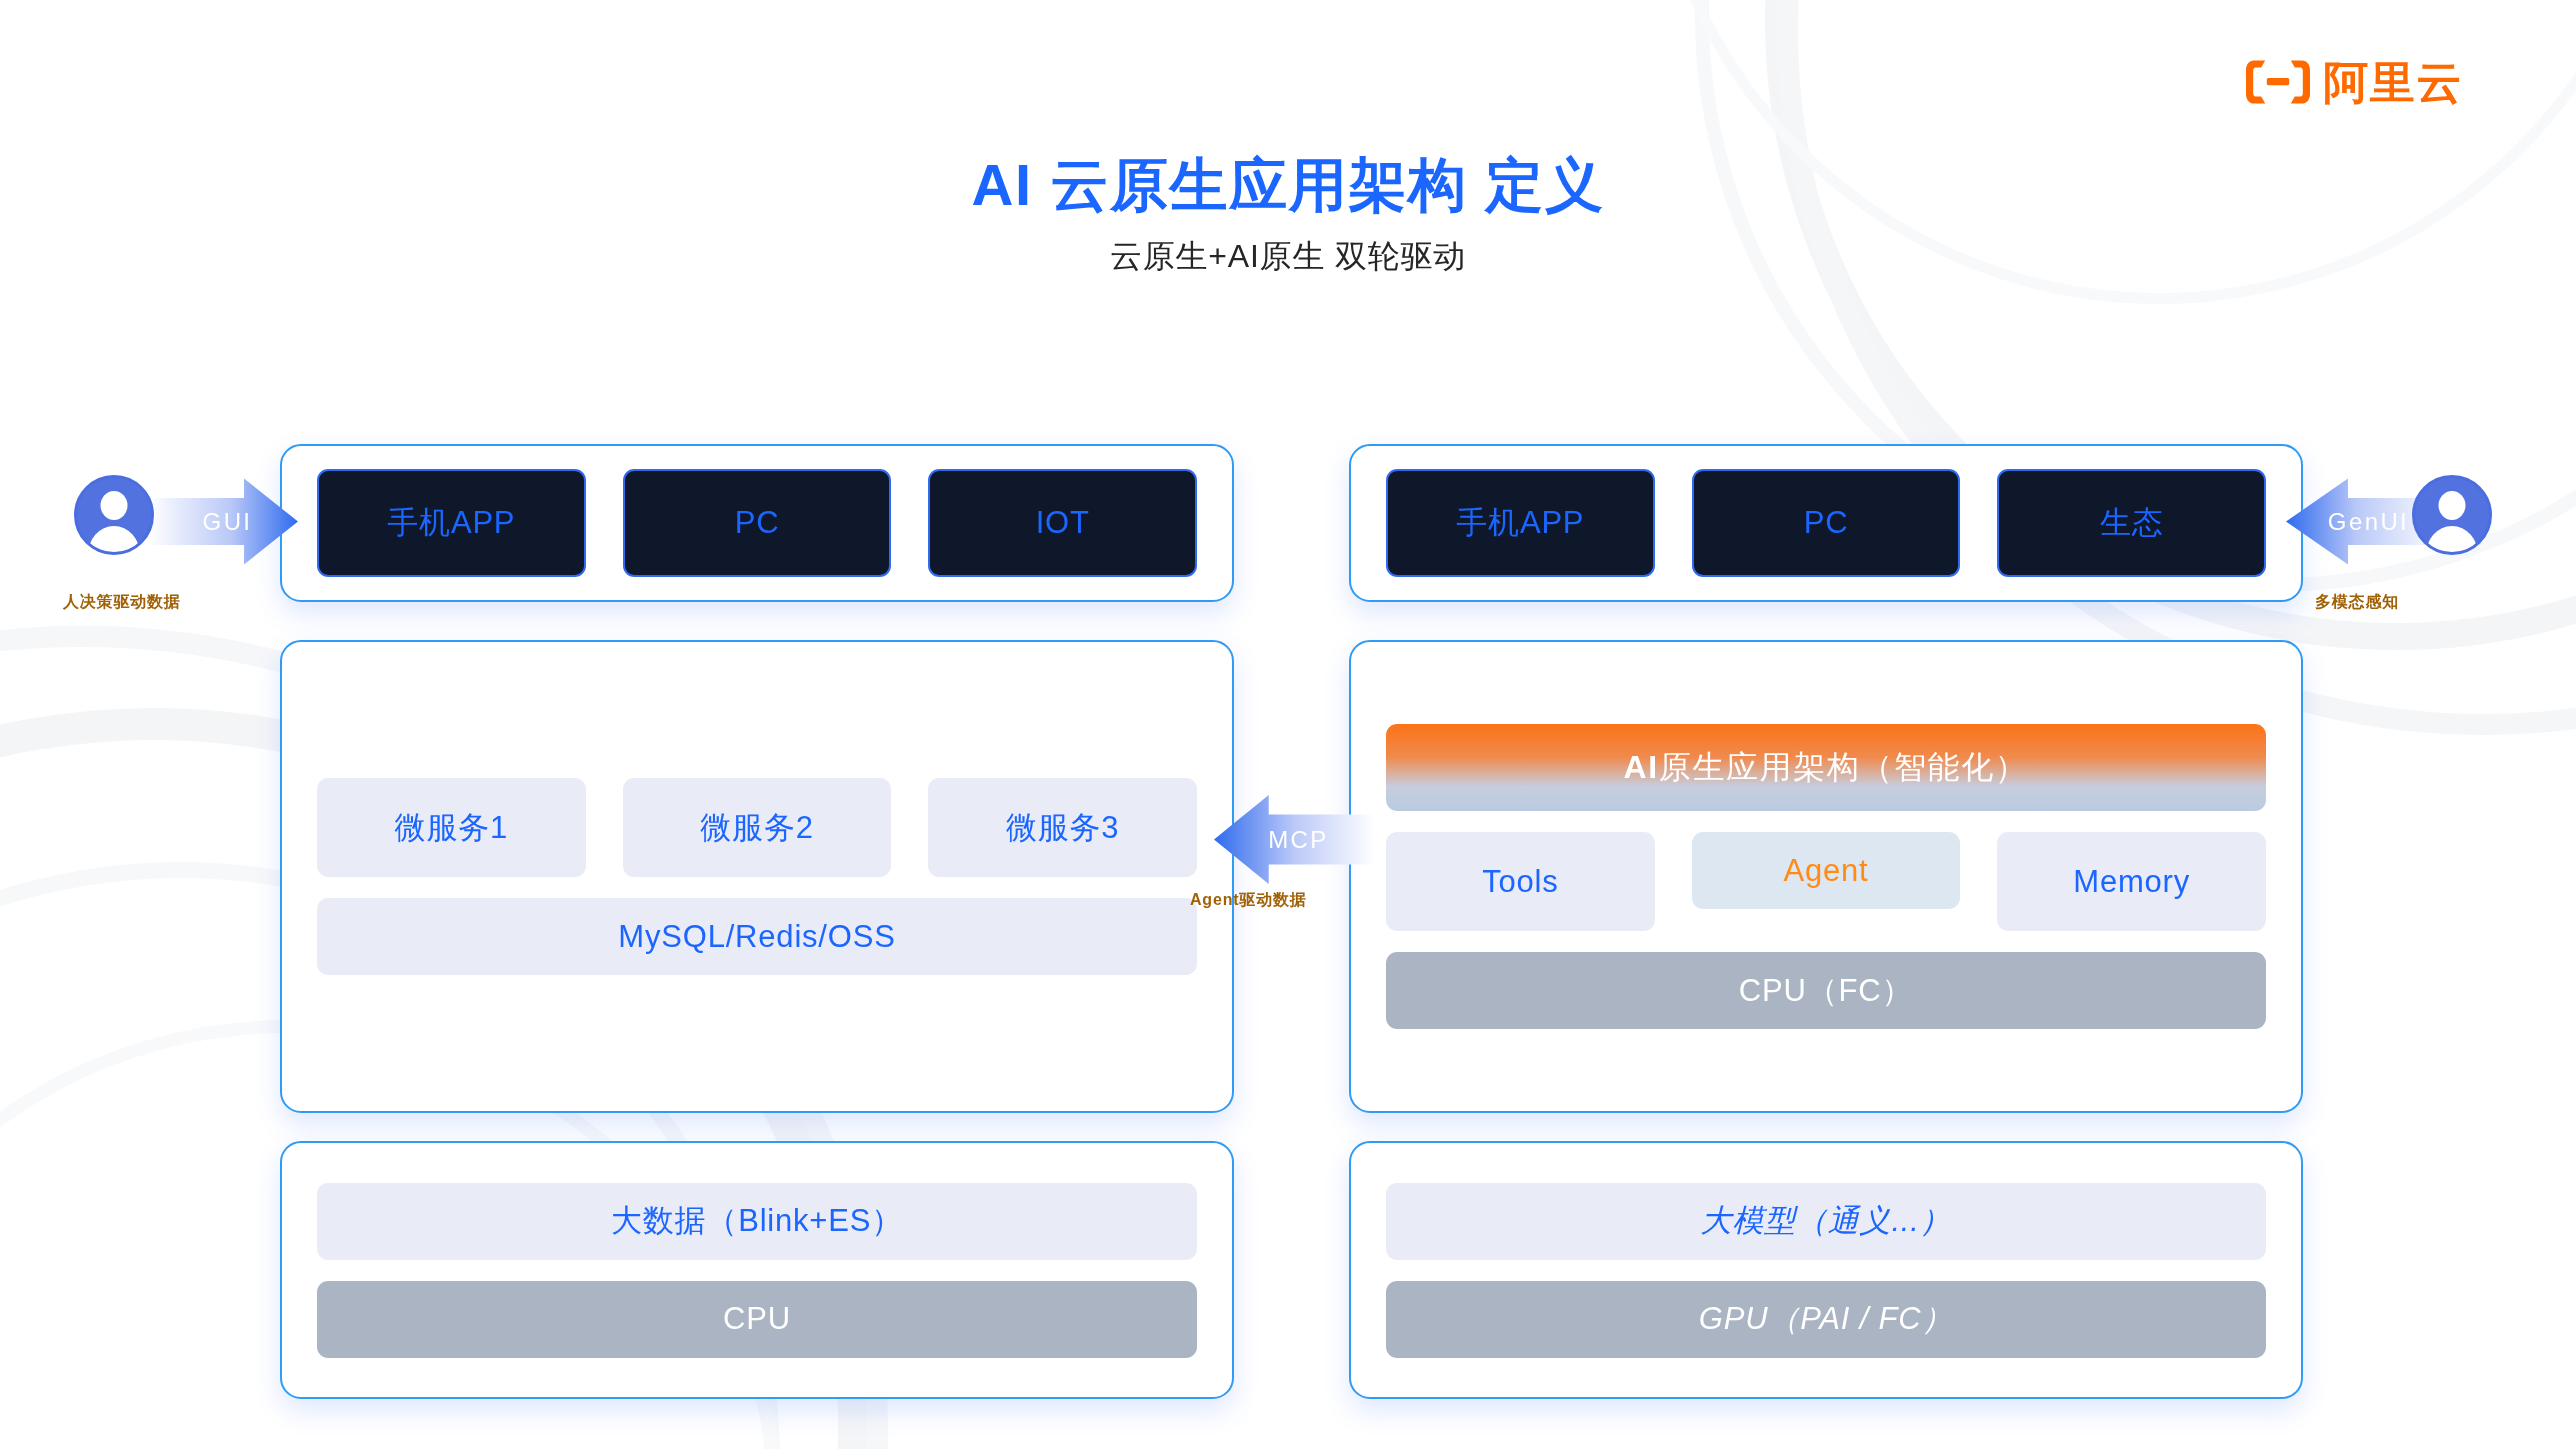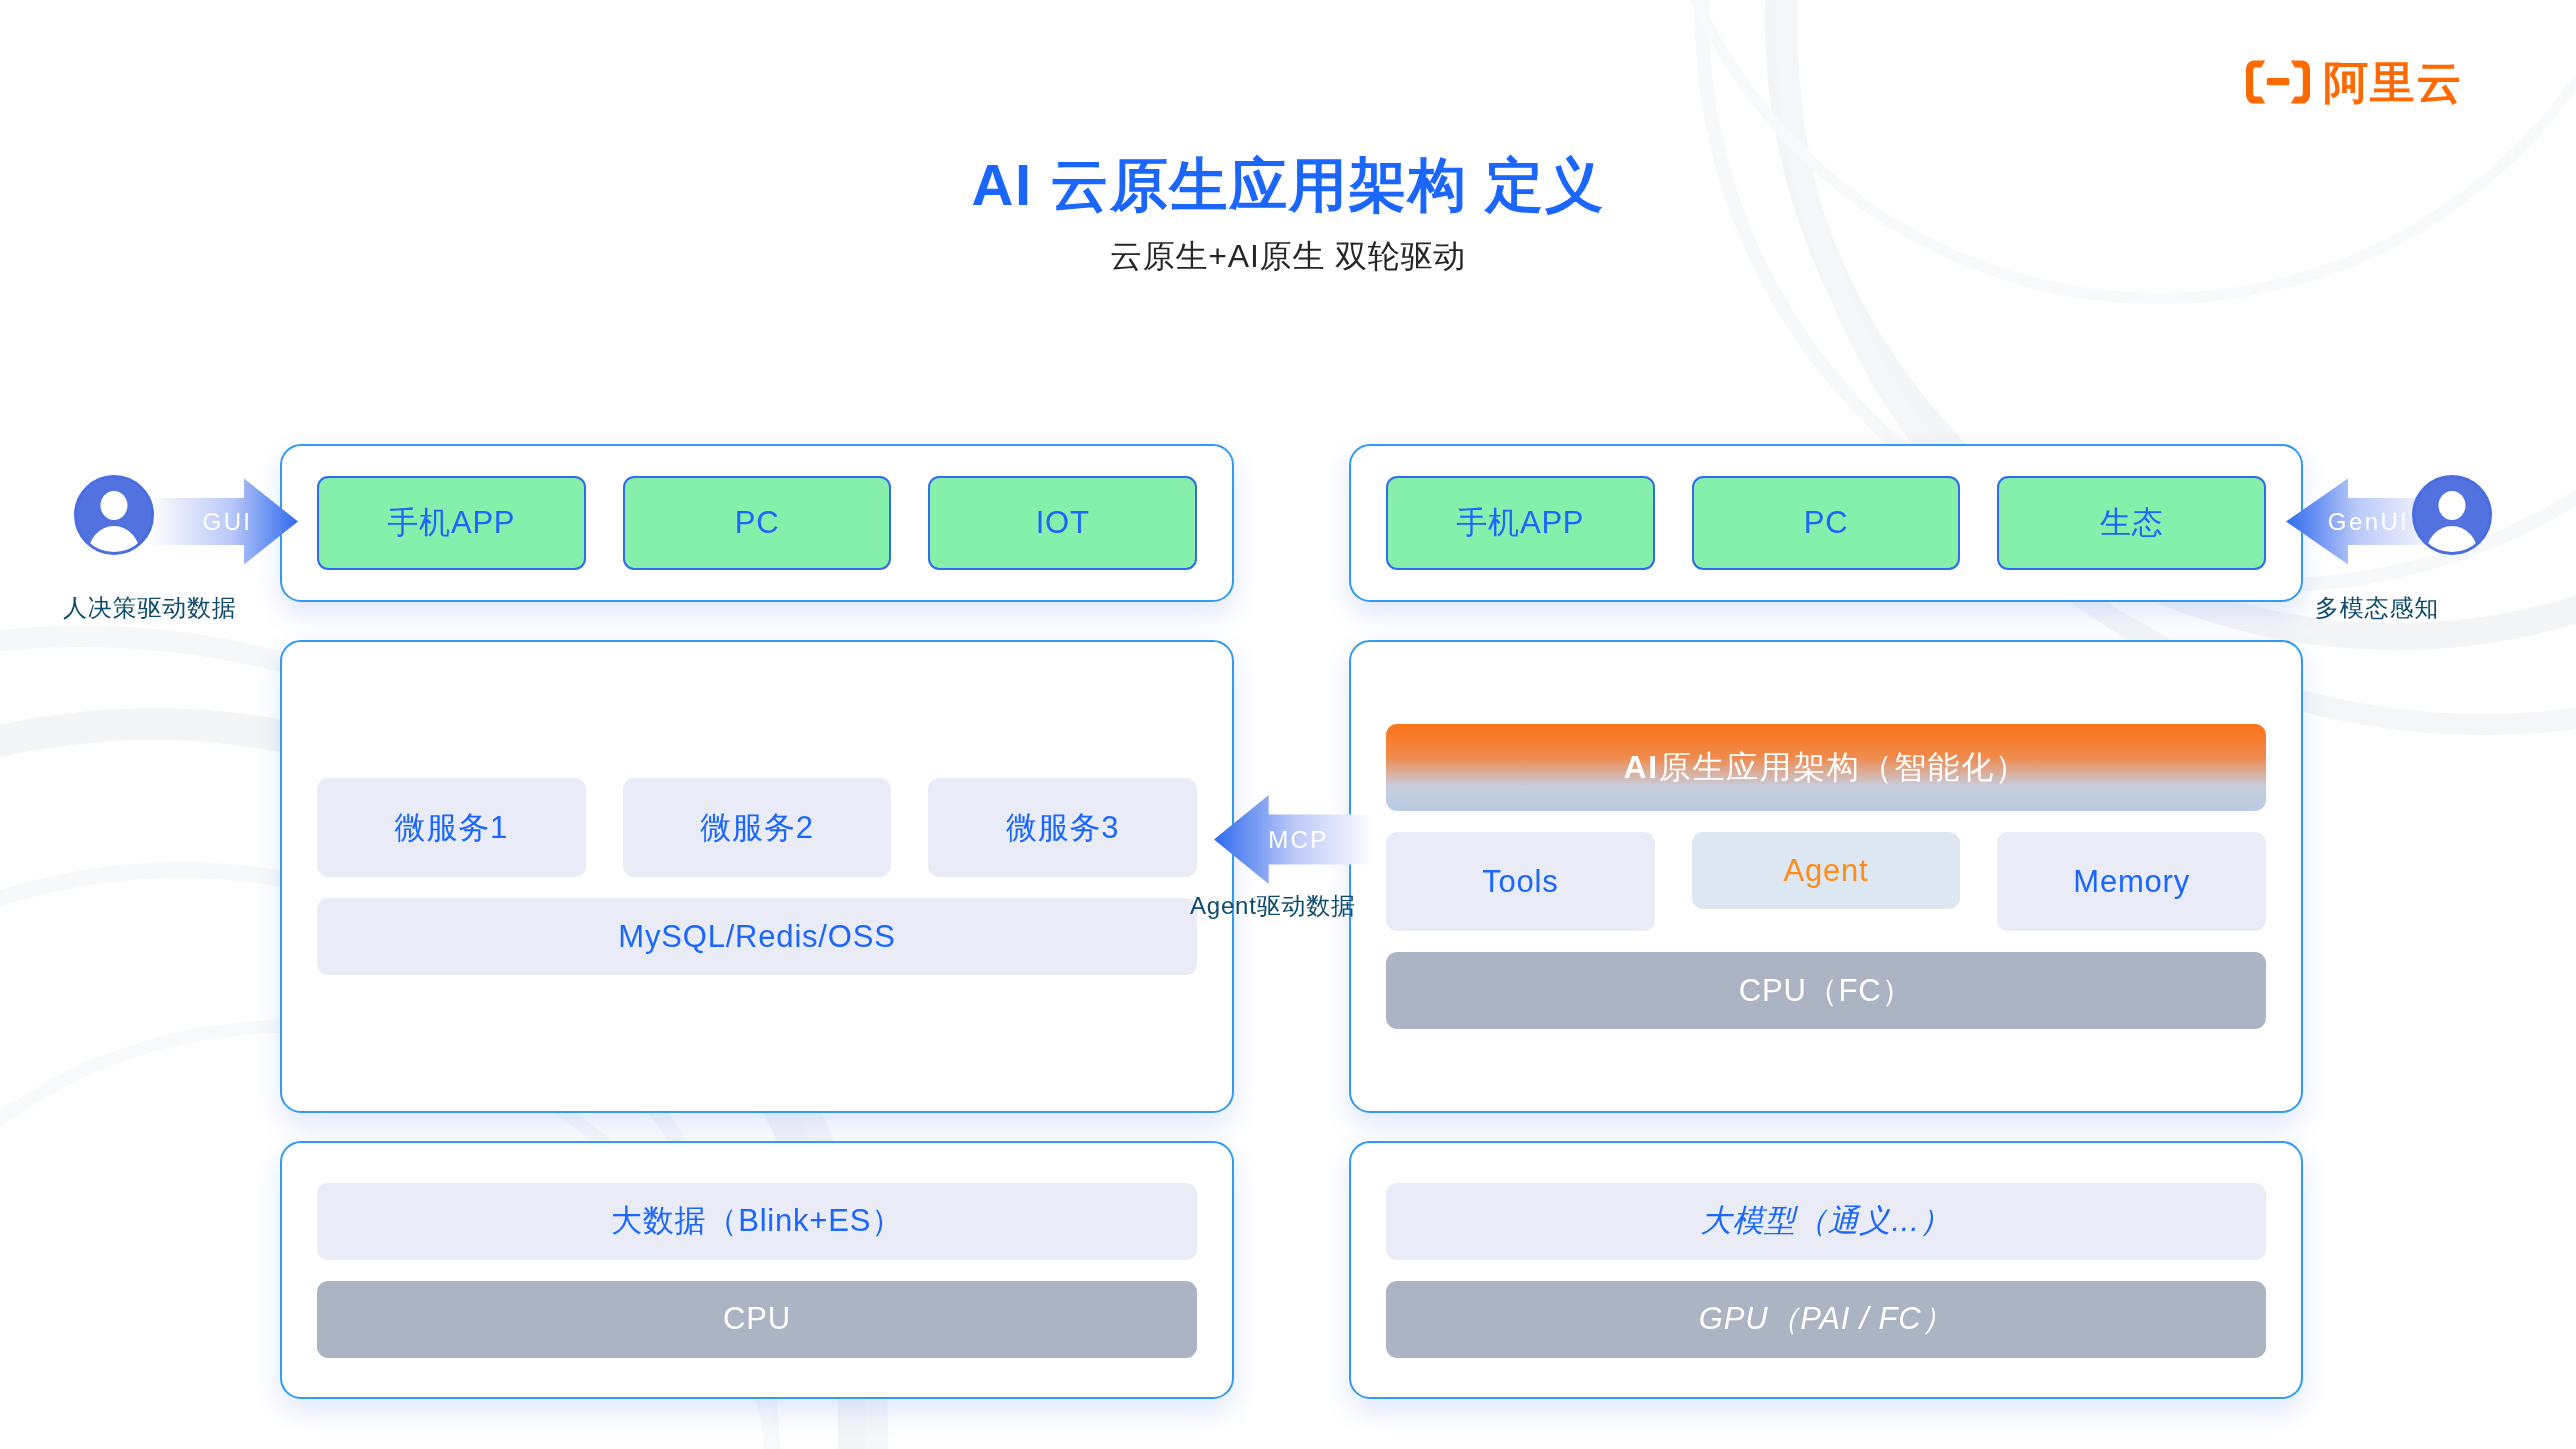--- a/index.html
+++ b/index.html
@@ -46,21 +46,21 @@
   #panel-right-mid  {left:1349px;top:640px;  width:954px;height:473px;}
   #panel-right-bot  {left:1349px;top:1141px; width:954px;height:258px;font-style:italic;}
 
   
   .row{display:flex;gap:37px;}
   .row > *{flex:1;}
   .chip{
     box-sizing:border-box;display:flex;align-items:center;justify-content:center;
     border-radius:11.3px;font-size:31px;color:#1a66ff;letter-spacing:0.8px;text-align:center;
   }
-  .chip-outlined{background:#86efac;border:2.4px solid #2f6bef;height:94px;}
+  .chip-outlined{background:#0f172a;border:2.4px solid #2f6bef;height:108px;}
   .chip-soft{background:#e9ebf7;height:99px;}
   .chip-wide{background:#e9ebf7;height:77px;border-radius:11.3px;}
   .chip-agent{background:#dde7f2;height:77px;border-radius:11.3px;color:#ff8a16;}
   .chip-gray{background:#aab4c2;height:77px;border-radius:11.3px;color:#ffffff;}
 
   .banner{
     height:87px;border-radius:11.3px;display:flex;align-items:center;justify-content:center;
     font-size:32px;color:#ffffff;letter-spacing:1.6px;
   }
   .banner-blue{background:linear-gradient(180deg,#2b5cf6 0%,#4f6bf5 45%,#9aa3f2 100%);}
@@ -81,21 +81,21 @@
   .avatar{position:absolute;width:74px;height:74px;border-radius:50%;
           border:3.2px solid #4a6ee0;background:#5272e0;overflow:hidden;}
   .avatar .head{position:absolute;left:50%;top:13px;transform:translateX(-50%);
                 width:27px;height:29px;border-radius:50%;background:#fff;}
   .avatar .body{position:absolute;left:50%;bottom:-16px;transform:translateX(-50%);
                 width:53px;height:42px;border-radius:50% 50% 0 0 / 72% 72% 0 0;background:#fff;}
   #avatar-left{left:74px;top:475px;}
   #avatar-right{left:2412px;top:475px;}
 
   
-  .caption{position:absolute;font-size:24px;color:#0c4a6e;letter-spacing:0.8px;white-space:nowrap;}
+  .caption{position:absolute;font-size:16px;color:#a16207;letter-spacing:0.8px;white-space:nowrap;font-weight:bold;}
   #cap-left{left:63px;top:592px;}
   #cap-right{left:2315px;top:592px;}
   #cap-mcp{left:1190px;top:890px;}
 </style>
 </head>
 <body>
 
 <div class="bg-layer">
   <div class="swoosh sw-tr1"></div>
   <div class="swoosh sw-tr2"></div>

